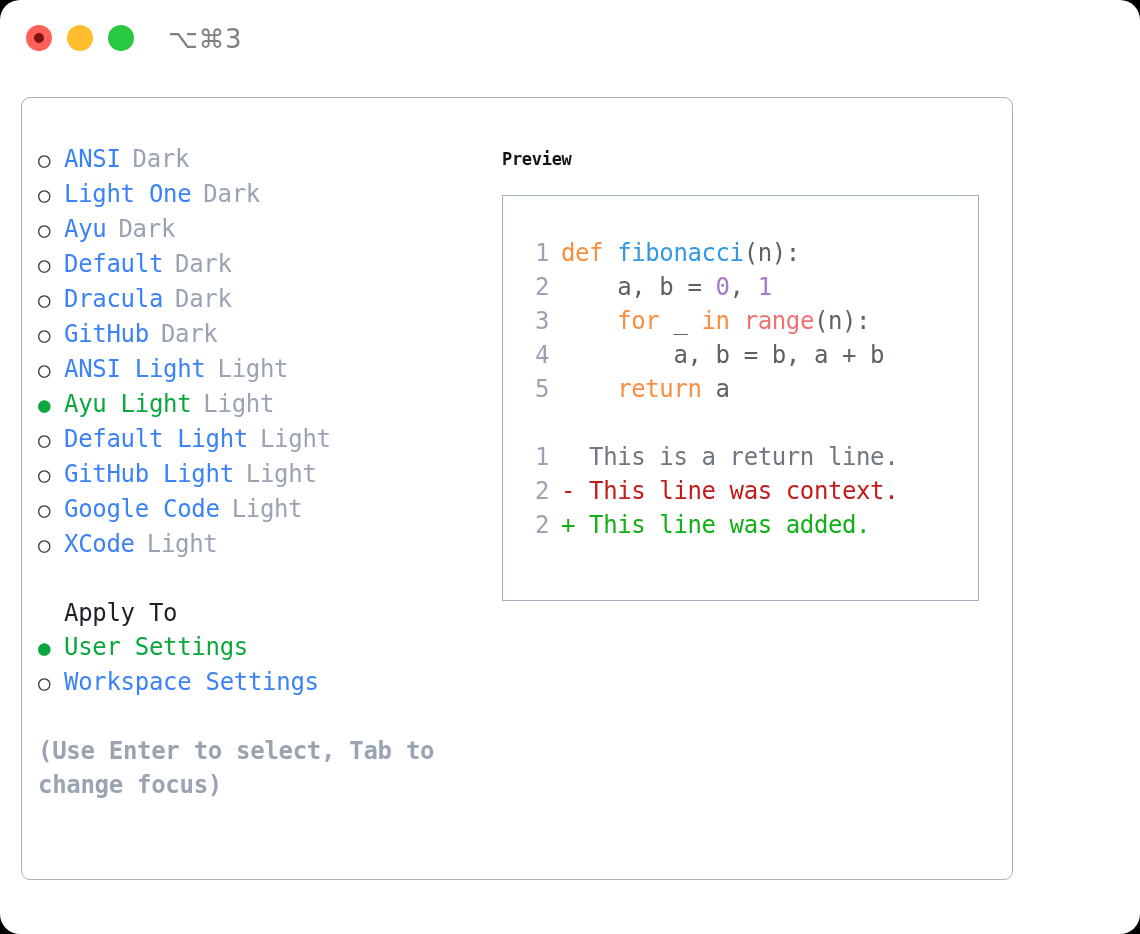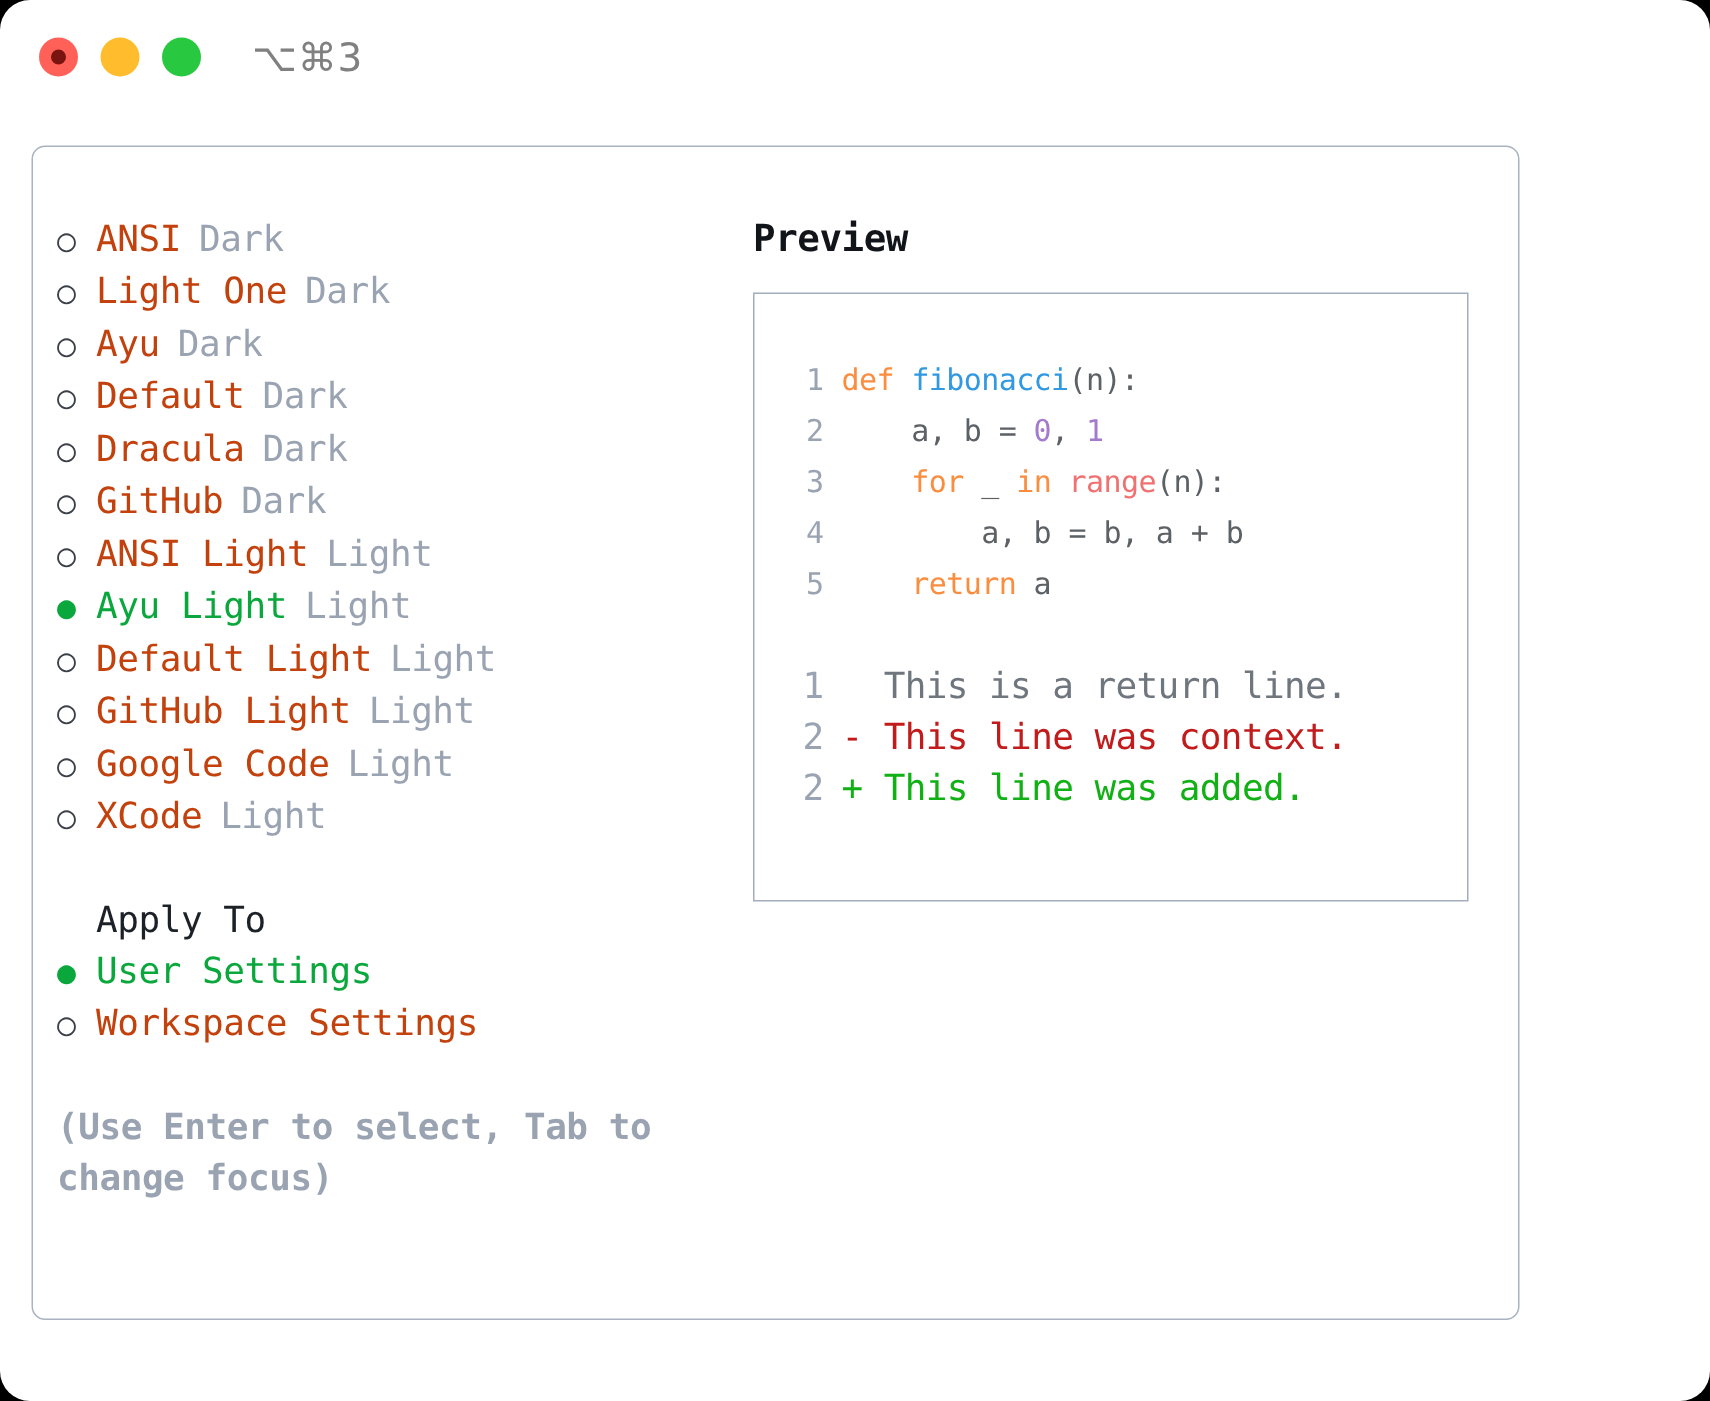--- a/index.html
+++ b/index.html
@@ -104,21 +104,21 @@
     letter-spacing: -0.3px;
   }
   .marker {
     display: inline-block;
     width: 26px;
     flex: 0 0 26px;
     color: #3b4049;
     font-size: 21px;
   }
   .marker.sel { color: #0aa83c; font-size: 21px; }
-  .opt-label { color: #c2410c; }
+  .opt-label { color: #3b82f6; }
   .opt-label.sel { color: #0aa83c; }
   .opt-tag {
     color: #9aa3b2;
     padding-left: 12px;
   }
   .section-label {
     font-size: 24px;
     line-height: 34px;
     color: #1c2128;
     padding-left: 26px;
@@ -136,40 +136,40 @@
   }
 
   
   .right-col {
     position: absolute;
     left: 480px;
     top: 44px;
     width: 500px;
   }
   .preview-title {
-    font-size: 25px;
+    font-size: 17px;
     font-weight: bold;
     color: #111418;
     letter-spacing: -0.3px;
     line-height: 34px;
   }
   .preview-box {
     margin-top: 19px;
     width: 477px;
     height: 406px;
     border: 1.8px solid #a3adbd;
     box-sizing: border-box;
     background: #ffffff;
     position: relative;
   }
   .code {
     position: absolute;
     left: 16px;
     top: 40px;
-    font-size: 20px;
+    font-size: 24px;
     line-height: 34px;
     white-space: pre;
     letter-spacing: -0.4px;
   }
   .cline { display: block; }
   .ln {
     display: inline-block;
     width: 30px;
     color: #9aa3b2;
     text-align: right;

